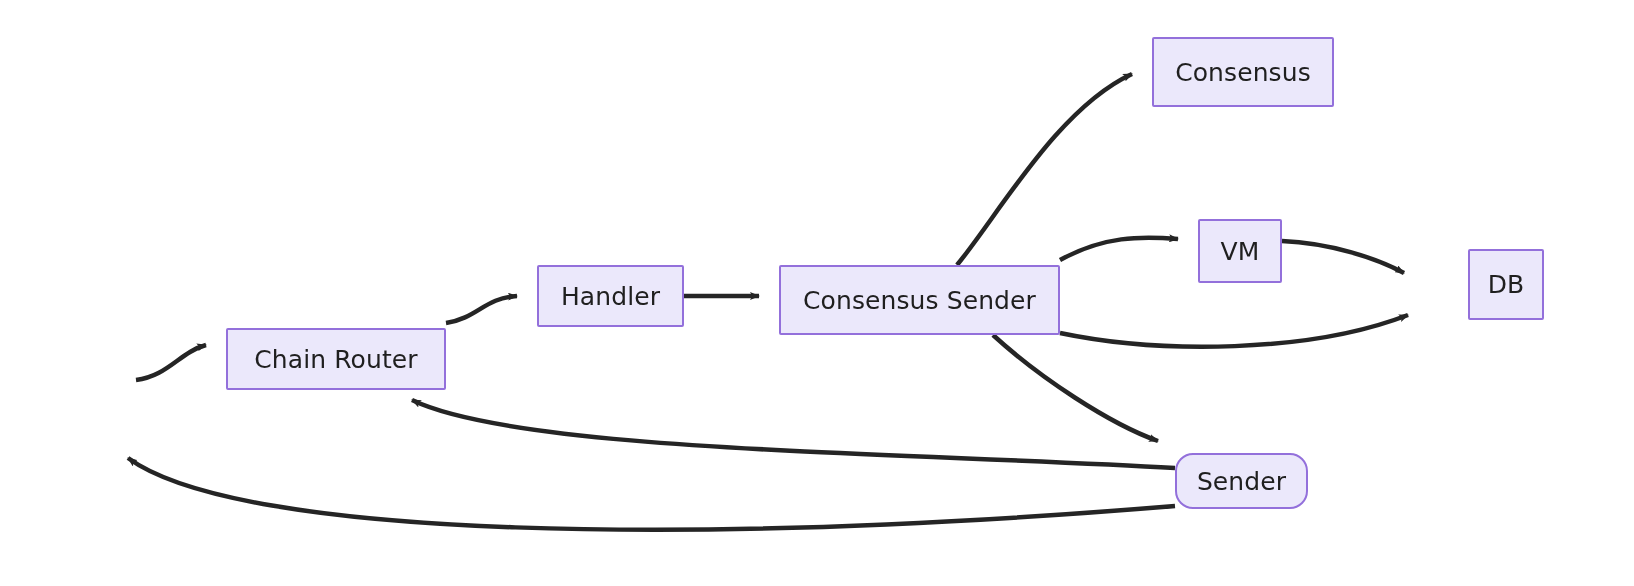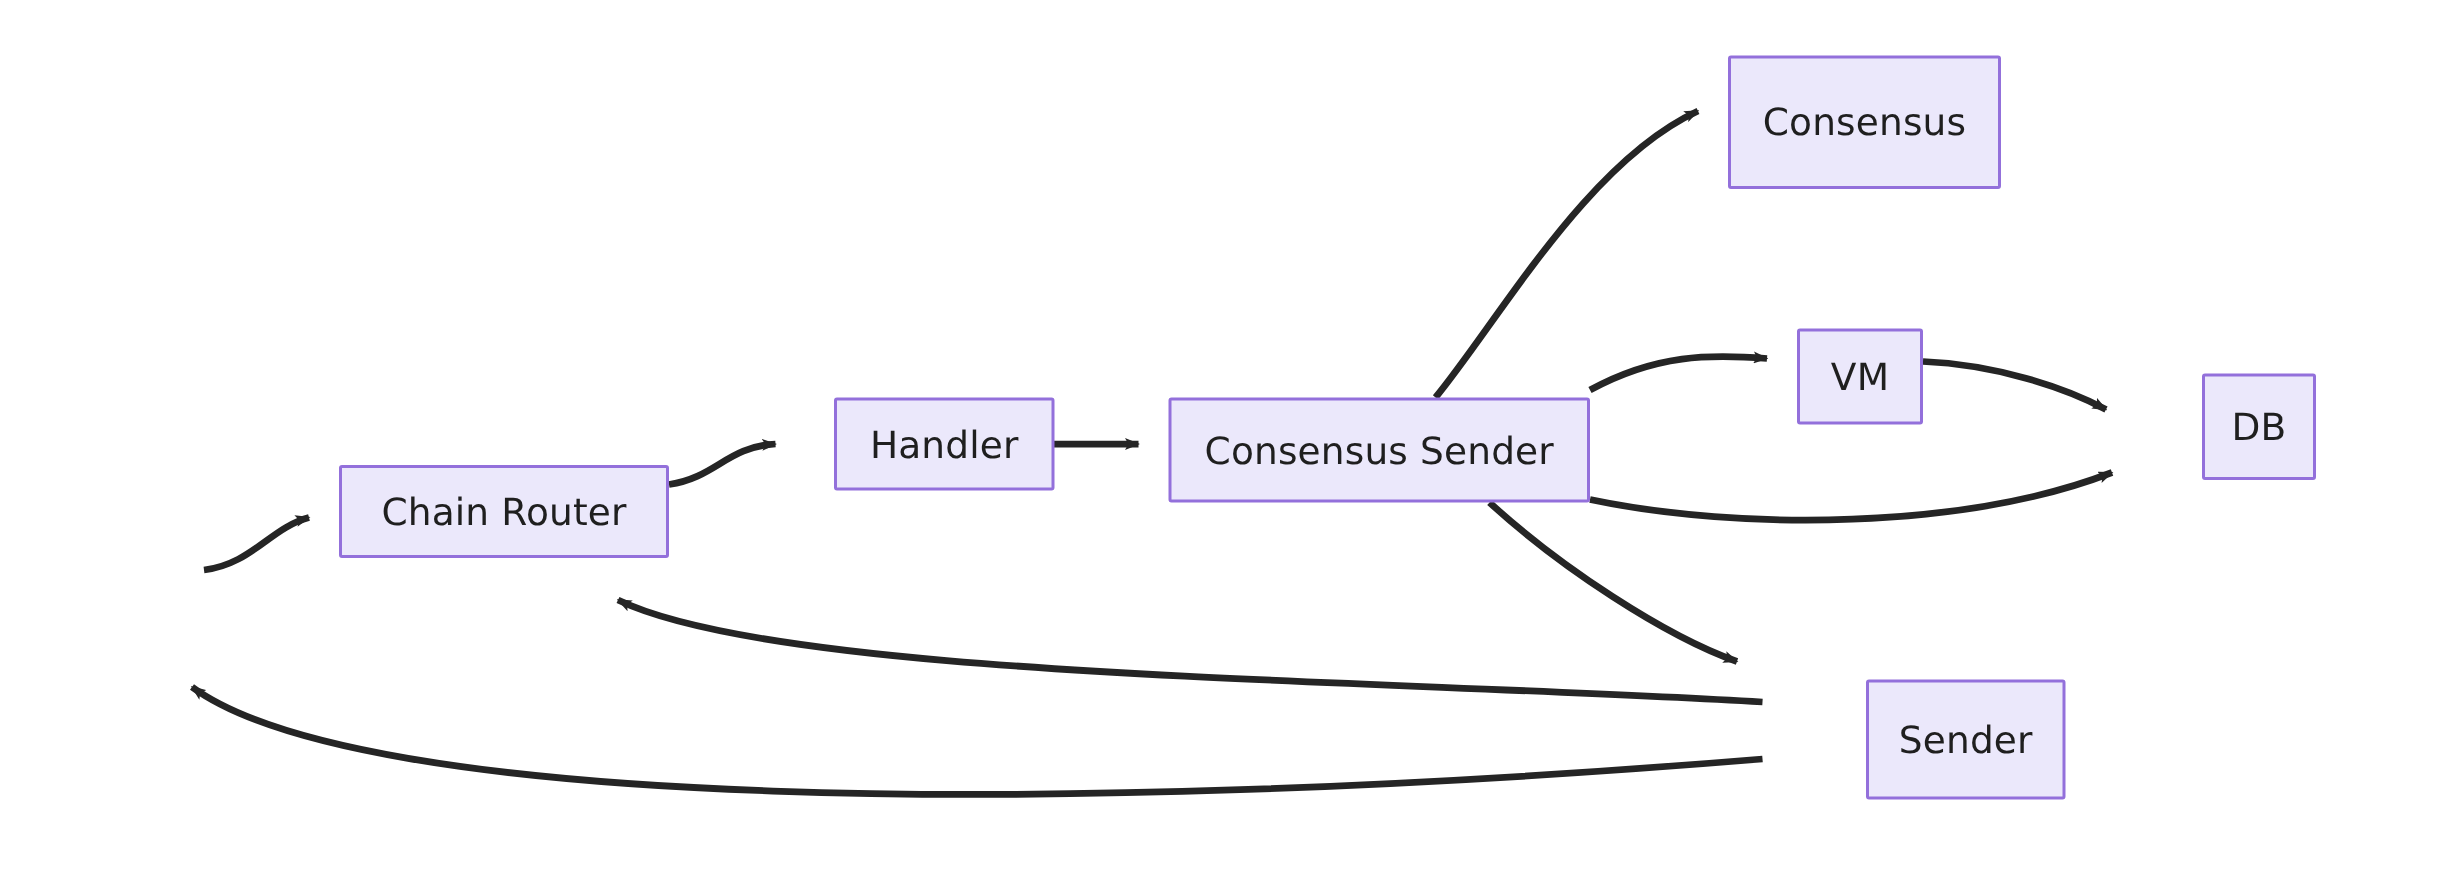--- a/index.html
+++ b/index.html
@@ -74,41 +74,41 @@
 
       <path d="M993,335 C1040,378 1110,424 1158,441" marker-end="url(#arrowhead)"></path>
 
       <path d="M1175,468 C900,452 520,452 412,400" marker-end="url(#arrowhead)"></path>
 
       <path d="M1175,506 C700,545 240,540 128,458" marker-end="url(#arrowhead)"></path>
     </g>
   </svg>
 
 
-  <div class="node" style="left:226px; top:310px; width:220px; height:62px;">
+  <div class="node" style="left:226px; top:328px; width:220px; height:62px;">
     <span class="node-label">Chain Router</span>
   </div>
 
-  <div class="node" style="left:556px; top:265px; width:147px; height:62px;">
+  <div class="node" style="left:537px; top:265px; width:147px; height:62px;">
     <span class="node-label">Handler</span>
   </div>
 
   <div class="node" style="left:779px; top:265px; width:281px; height:70px;">
     <span class="node-label">Consensus Sender</span>
   </div>
 
-  <div class="node" style="left:1152px; top:37px; width:182px; height:89px;">
+  <div class="node" style="left:1152px; top:37px; width:182px; height:70px;">
     <span class="node-label">Consensus</span>
   </div>
 
   <div class="node" style="left:1198px; top:219px; width:84px; height:64px;">
     <span class="node-label">VM</span>
   </div>
 
   <div class="node" style="left:1468px; top:249px; width:76px; height:71px;">
     <span class="node-label">DB</span>
   </div>
 
-  <div class="node" style="left:1244px; top:453px; width:133px; height:80px;">
+  <div class="node" style="left:1175px; top:453px; width:133px; height:56px;border-radius:18px;">
     <span class="node-label">Sender</span>
   </div>
 
 </div>
 
 </body></html>

